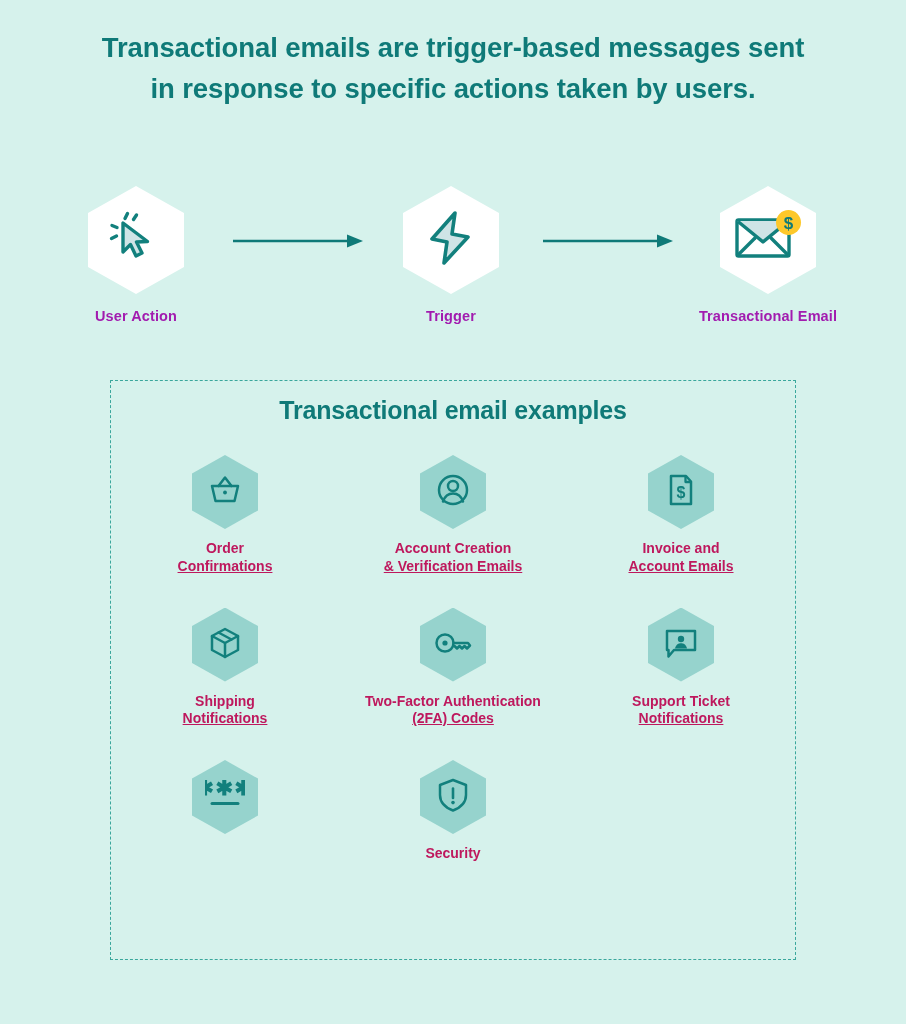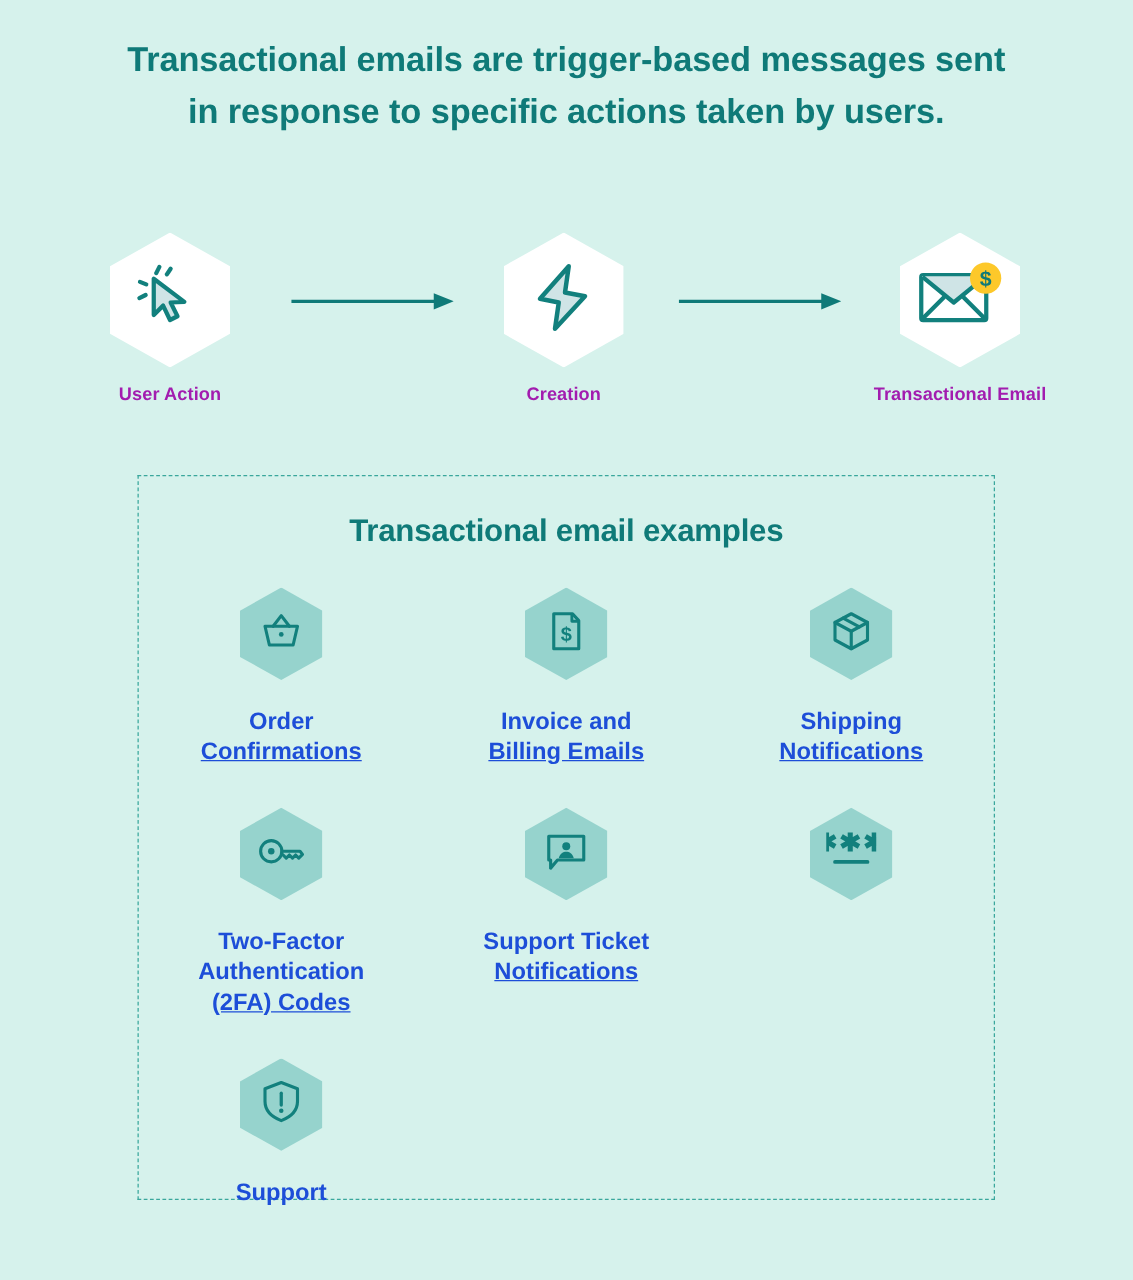--- a/index.html
+++ b/index.html
@@ -80,21 +80,21 @@
     width: 686px;
     height: 580px;
     border: 1.6px dashed #3aa79c;
     box-sizing: border-box;
   }
   #examples-title {
     text-align: center;
     color: #0f7a78;
     font-size: 25px;
     font-weight: bold;
-    margin-top: 30px;
+    margin-top: 15px;
     letter-spacing: -0.2px;
   }
   #examples-grid {
     margin-top: 24px;
     display: grid;
     grid-template-columns: repeat(3, 1fr);
     grid-row-gap: 26px;
   }
   .example-cell {
     text-align: center;
@@ -104,23 +104,23 @@
     width: 66px;
     height: 74px;
     margin: 0 auto;
     background: #96d3cd;
     clip-path: polygon(50% 0%, 100% 25%, 100% 75%, 50% 100%, 0% 75%, 0% 25%);
     display: flex;
     align-items: center;
     justify-content: center;
   }
   .example-label {
-    margin-top: 22px;
-    color: #1d4ed8;
-    font-size: 19px;
+    margin-top: 11px;
+    color: #be185d;
+    font-size: 14px;
     font-weight: bold;
     line-height: 1.27;
   }
   .example-label .l2 { display: block; text-decoration: underline; }
 </style>
 </head>
 <body>
 
 <div id="headline">
   <span class="hl-line">Transactional emails are trigger-based messages sent</span>
@@ -147,21 +147,21 @@
   </div>
 
   <div class="flow-node" id="flow-node-1" style="left: 451px;">
     <div class="hex-white">
       <span>
         <svg width="54" height="58" viewBox="0 0 54 58">
           <path d="M31 4 L8 30 L23 33 L20 54 L44 28 L28 25 Z" fill="#cfe4e6" stroke="#12807d" stroke-width="3.6" stroke-linejoin="round"></path>
         </svg>
       </span>
     </div>
-    <div class="flow-label">Creation</div>
+    <div class="flow-label">Trigger</div>
   </div>
 
   <div class="flow-node" id="flow-node-2" style="left: 768px;">
     <div class="hex-white">
       <span>
         <svg width="70" height="58" viewBox="0 0 70 58">
           <rect x="4" y="11" width="52" height="36" rx="1.5" fill="#ffffff" stroke="#12807d" stroke-width="3.4"></rect>
           <path d="M4.5 12 L30 33 L55.5 12 Z" fill="#cfe4e6"></path>
           <path d="M5 12.5 L30 33 L55 12.5" fill="none" stroke="#12807d" stroke-width="3.4" stroke-linejoin="round"></path>
           <path d="M5 46 L22 29" fill="none" stroke="#12807d" stroke-width="3.4" stroke-linecap="round"></path>
@@ -204,34 +204,49 @@
             <circle cx="18" cy="20.5" r="1.9" fill="#12807d"></circle>
           </svg>
         </span>
       </div>
       <div class="example-label">
         <span>Order</span>
         <span class="l2">Confirmations</span>
       </div>
     </div>
 
+    <div class="example-cell">
+      <div class="hex-soft">
+        <span>
+          <svg width="36" height="36" viewBox="0 0 36 36">
+            <circle cx="18" cy="18" r="14" fill="none" stroke="#12807d" stroke-width="2.5"></circle>
+            <circle cx="18" cy="14" r="5" fill="none" stroke="#12807d" stroke-width="2.5"></circle>
+            <path d="M8 29.5 C10 23.5 14 21.5 18 21.5 C22 21.5 26 23.5 28 29.5" fill="none" stroke="#12807d" stroke-width="2.5" stroke-linecap="round"></path>
+          </svg>
+        </span>
+      </div>
+      <div class="example-label">
+        <span>Account Creation</span>
+        <span class="l2">&amp; Verification Emails</span>
+      </div>
+    </div>
 
     <div class="example-cell">
       <div class="hex-soft">
         <span>
           <svg width="36" height="36" viewBox="0 0 36 36">
             <path d="M8 4 H23 L28 9.5 V32 H8 Z" fill="none" stroke="#12807d" stroke-width="2.5" stroke-linejoin="round"></path>
             <path d="M22.5 4.5 V10 H28" fill="none" stroke="#12807d" stroke-width="2.3" stroke-linejoin="round"></path>
             <text x="18" y="26" font-family="Liberation Sans, sans-serif" font-size="16" font-weight="bold" fill="#12807d" text-anchor="middle">$</text>
           </svg>
         </span>
       </div>
       <div class="example-label">
         <span>Invoice and</span>
-        <span class="l2">Billing Emails</span>
+        <span class="l2">Account Emails</span>
       </div>
     </div>
 
     <div class="example-cell">
       <div class="hex-soft">
         <span>
           <svg width="36" height="36" viewBox="0 0 36 36">
             <g fill="none" stroke="#12807d" stroke-width="2.5" stroke-linejoin="round" stroke-linecap="round">
               <path d="M18 4 L31 11 V25 L18 32 L5 25 V11 Z"></path>
               <path d="M5 11 L18 18 L31 11"></path>
@@ -294,19 +309,19 @@
       <div class="hex-soft">
         <span>
           <svg width="32" height="36" viewBox="0 0 32 36">
             <path d="M16 3 L29 8 V18 C29 26 22.5 31 16 33.5 C9.5 31 3 26 3 18 V8 Z" fill="none" stroke="#12807d" stroke-width="2.5" stroke-linejoin="round"></path>
             <path d="M16 11.5 V21" stroke="#12807d" stroke-width="2.6" stroke-linecap="round"></path>
             <circle cx="16" cy="25.6" r="1.8" fill="#12807d"></circle>
           </svg>
         </span>
       </div>
       <div class="example-label">
-        <span>Support</span>
+        <span>Security</span>
       </div>
     </div>
 
 
   </div>
 </div>
 
 </body></html>

